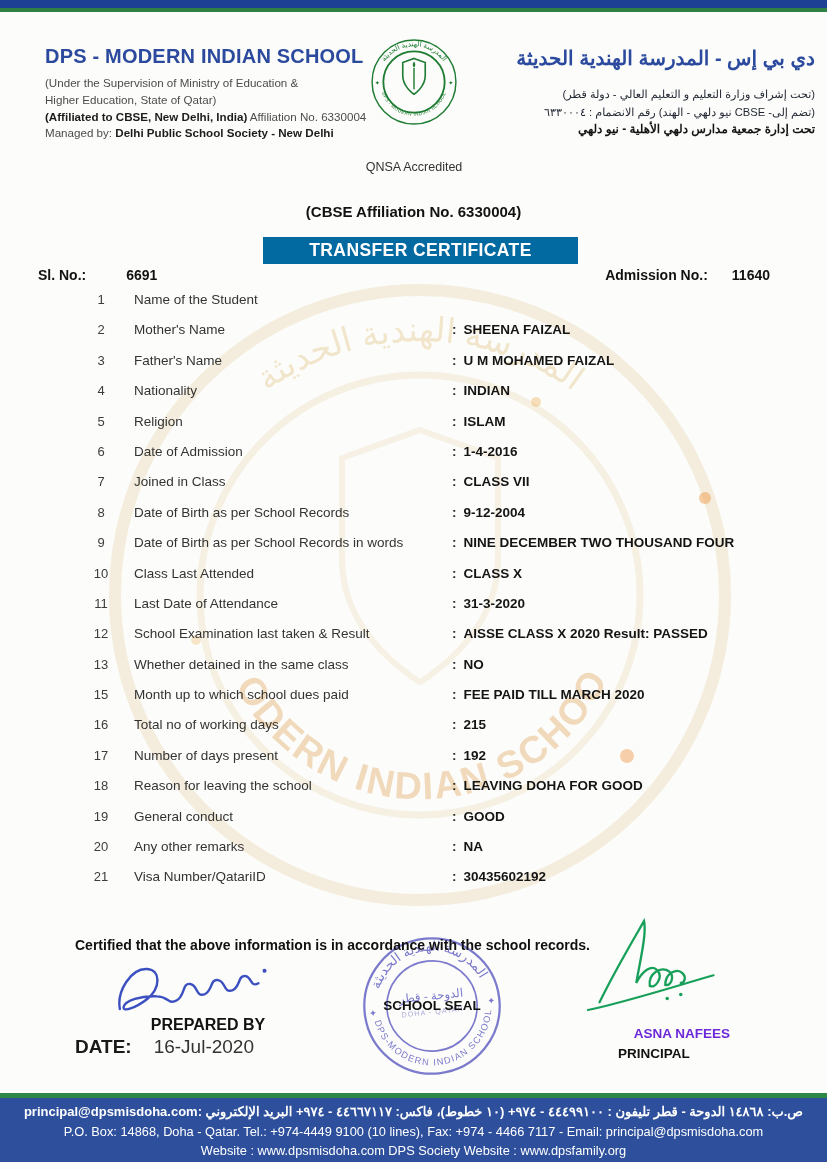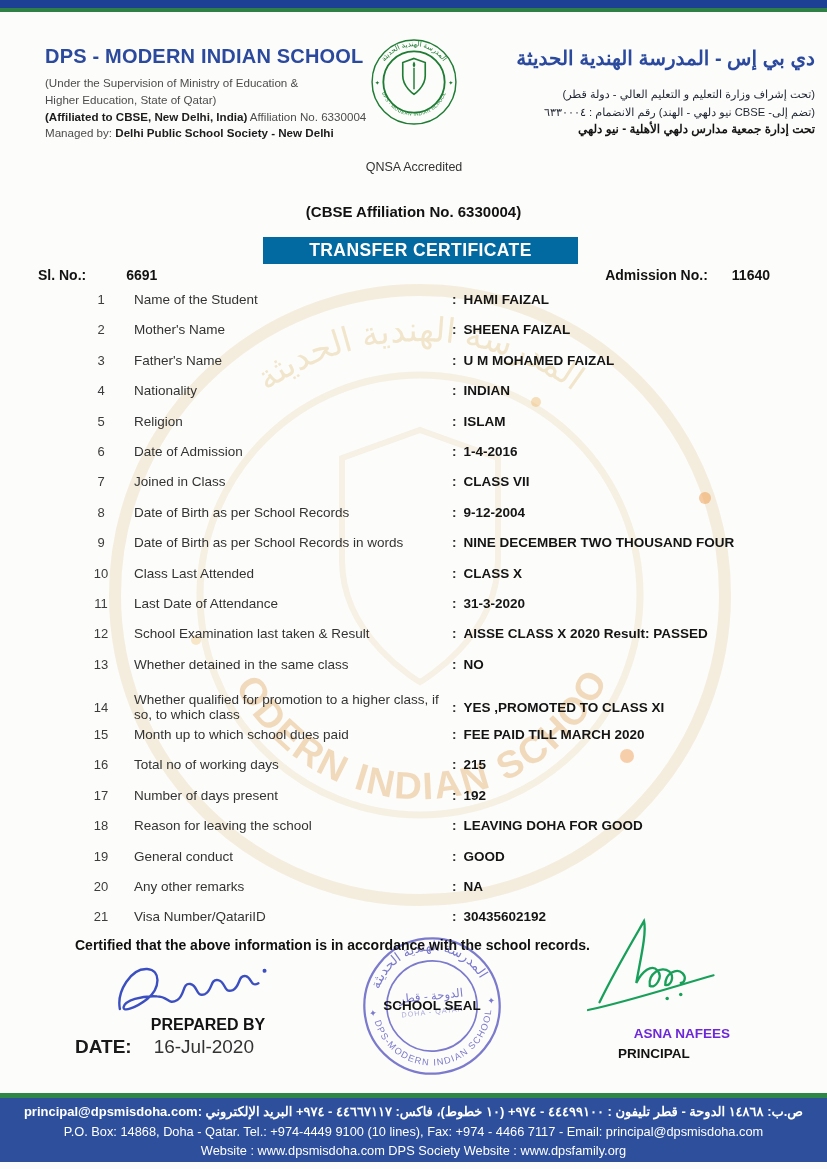--- a/index.html
+++ b/index.html
@@ -137,21 +137,20 @@
     <span>Sl. No.:</span><span class="value">6691</span>
   </div>
   <div class="serial-right">
     <span>Admission No.:</span><span class="value">11640</span>
   </div>
 
   <div class="tc-table">
     <div class="tc-row">
       <div class="tc-num">1</div>
       <div class="tc-label">Name of the Student</div>
-      <div class="tc-value"><span class="tc-colon">:</span><span>HAMI FAIZAL</span></div>
     </div>
 
     <div class="tc-row">
       <div class="tc-num">2</div>
       <div class="tc-label">Mother's Name</div>
       <div class="tc-value"><span class="tc-colon">:</span><span>SHEENA FAIZAL</span></div>
     </div>
 
     <div class="tc-row">
       <div class="tc-num">3</div>
@@ -212,25 +211,20 @@
       <div class="tc-label">School Examination last taken &amp; Result</div>
       <div class="tc-value"><span class="tc-colon">:</span><span>AISSE CLASS X 2020 Result: PASSED</span></div>
     </div>
 
     <div class="tc-row">
       <div class="tc-num">13</div>
       <div class="tc-label">Whether detained in the same class</div>
       <div class="tc-value"><span class="tc-colon">:</span><span>NO</span></div>
     </div>
 
-    <div class="tc-row tall">
-      <div class="tc-num">14</div>
-      <div class="tc-label">Whether qualified for promotion to a higher class, if so, to which class</div>
-      <div class="tc-value"><span class="tc-colon">:</span><span>YES ,PROMOTED TO CLASS XI</span></div>
-    </div>
 
     <div class="tc-row">
       <div class="tc-num">15</div>
       <div class="tc-label">Month up to which school dues paid</div>
       <div class="tc-value"><span class="tc-colon">:</span><span>FEE PAID TILL MARCH 2020</span></div>
     </div>
 
     <div class="tc-row">
       <div class="tc-num">16</div>
       <div class="tc-label">Total no of working days</div>

